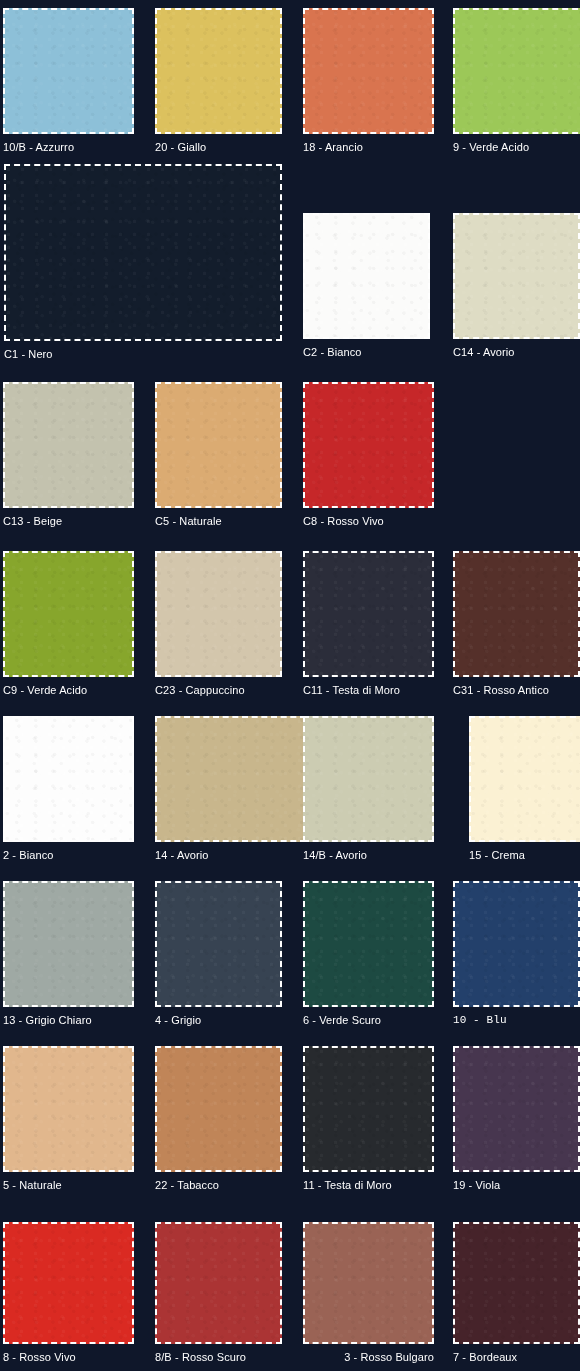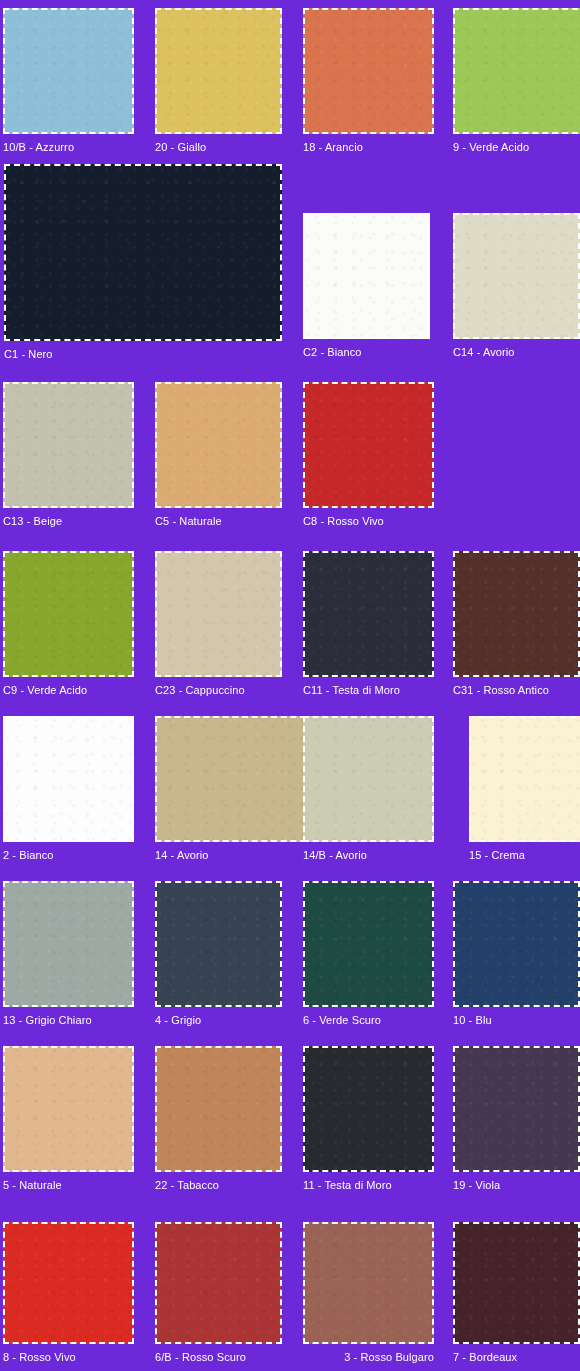--- a/index.html
+++ b/index.html
@@ -52,21 +52,21 @@
     font-size: 11px;
     line-height: 13px;
     letter-spacing: 0.1px;
     padding-top: 7px;
     white-space: nowrap;
   }
 </style>
 </head>
 <body>
 
-<div id="swatch-board" style="background: #6d28d9;">
+<div id="swatch-board" style="background: #0f172a;">
     <div class="swatch-cell" style="left: 3px; top: 8px; width: 131px;">
       <div class="swatch-chip" style="height: 126px; background: rgb(141, 192, 216); border-color: rgb(255, 255, 255);"></div>
       <div class="swatch-label" style="color: rgb(255, 255, 255);">10/B - Azzurro</div>
     </div>
     <div class="swatch-cell" style="left: 155px; top: 8px; width: 127px;">
       <div class="swatch-chip" style="height: 126px; background: rgb(220, 193, 94); border-color: rgb(255, 255, 255);"></div>
       <div class="swatch-label" style="color: rgb(255, 255, 255);">20 - Giallo</div>
     </div>
     <div class="swatch-cell" style="left: 303px; top: 8px; width: 131px;">
       <div class="swatch-chip" style="height: 126px; background: rgb(217, 116, 79); border-color: rgb(255, 255, 255);"></div>
@@ -137,21 +137,21 @@
       <div class="swatch-label" style="color: rgb(255, 255, 255);">13 - Grigio Chiaro</div>
     </div>
     <div class="swatch-cell" style="left: 155px; top: 881px; width: 127px;">
       <div class="swatch-chip" style="height: 126px; background: rgb(55, 67, 82); border-color: rgb(255, 255, 255);"></div>
       <div class="swatch-label" style="color: rgb(255, 255, 255);">4 - Grigio</div>
     </div>
     <div class="swatch-cell" style="left: 303px; top: 881px; width: 131px;">
       <div class="swatch-chip" style="height: 126px; background: rgb(29, 74, 66); border-color: rgb(255, 255, 255);"></div>
       <div class="swatch-label" style="color: rgb(255, 255, 255);">6 - Verde Scuro</div>
     </div>
-    <div class="swatch-cell" style="left: 453px; top: 881px; width: 127px;">
+    <div class="swatch-cell" style="left: 453px; top: 881px; width: 127px; font-family: Liberation Mono, monospace;">
       <div class="swatch-chip" style="height: 126px; background: rgb(35, 64, 107); border-color: rgb(255, 255, 255);"></div>
       <div class="swatch-label" style="color: rgb(255, 255, 255);">10 - Blu</div>
     </div>
     <div class="swatch-cell" style="left: 3px; top: 1046px; width: 131px;">
       <div class="swatch-chip" style="height: 126px; background: rgb(225, 183, 141); border-color: rgb(255, 255, 255);"></div>
       <div class="swatch-label" style="color: rgb(255, 255, 255);">5 - Naturale</div>
     </div>
     <div class="swatch-cell" style="left: 155px; top: 1046px; width: 127px;">
       <div class="swatch-chip" style="height: 126px; background: rgb(192, 133, 88); border-color: rgb(255, 255, 255);"></div>
       <div class="swatch-label" style="color: rgb(255, 255, 255);">22 - Tabacco</div>
@@ -163,21 +163,21 @@
     <div class="swatch-cell" style="left: 453px; top: 1046px; width: 127px;">
       <div class="swatch-chip" style="height: 126px; background: rgb(71, 54, 79); border-color: rgb(255, 255, 255);"></div>
       <div class="swatch-label" style="color: rgb(255, 255, 255);">19 - Viola</div>
     </div>
     <div class="swatch-cell" style="left: 3px; top: 1222px; width: 131px;">
       <div class="swatch-chip" style="height: 122px; background: rgb(218, 42, 34); border-color: rgb(255, 255, 255);"></div>
       <div class="swatch-label" style="color: rgb(255, 255, 255);">8 - Rosso Vivo</div>
     </div>
     <div class="swatch-cell" style="left: 155px; top: 1222px; width: 127px;">
       <div class="swatch-chip" style="height: 122px; background: rgb(171, 52, 52); border-color: rgb(255, 255, 255);"></div>
-      <div class="swatch-label" style="color: rgb(255, 255, 255);">6/B - Rosso Scuro</div>
+      <div class="swatch-label" style="color: rgb(255, 255, 255);">8/B - Rosso Scuro</div>
     </div>
     <div class="swatch-cell" style="left: 303px; top: 1222px; width: 131px;">
       <div class="swatch-chip" style="height: 122px; background: rgb(154, 99, 85); border-color: rgb(255, 255, 255);"></div>
       <div class="swatch-label" style="color: rgb(255, 255, 255); text-align: right;">3 - Rosso Bulgaro</div>
     </div>
     <div class="swatch-cell" style="left: 453px; top: 1222px; width: 127px;">
       <div class="swatch-chip" style="height: 122px; background: rgb(70, 35, 42); border-color: rgb(255, 255, 255);"></div>
       <div class="swatch-label" style="color: rgb(255, 255, 255);">7 - Bordeaux</div>
     </div>
   </div>

